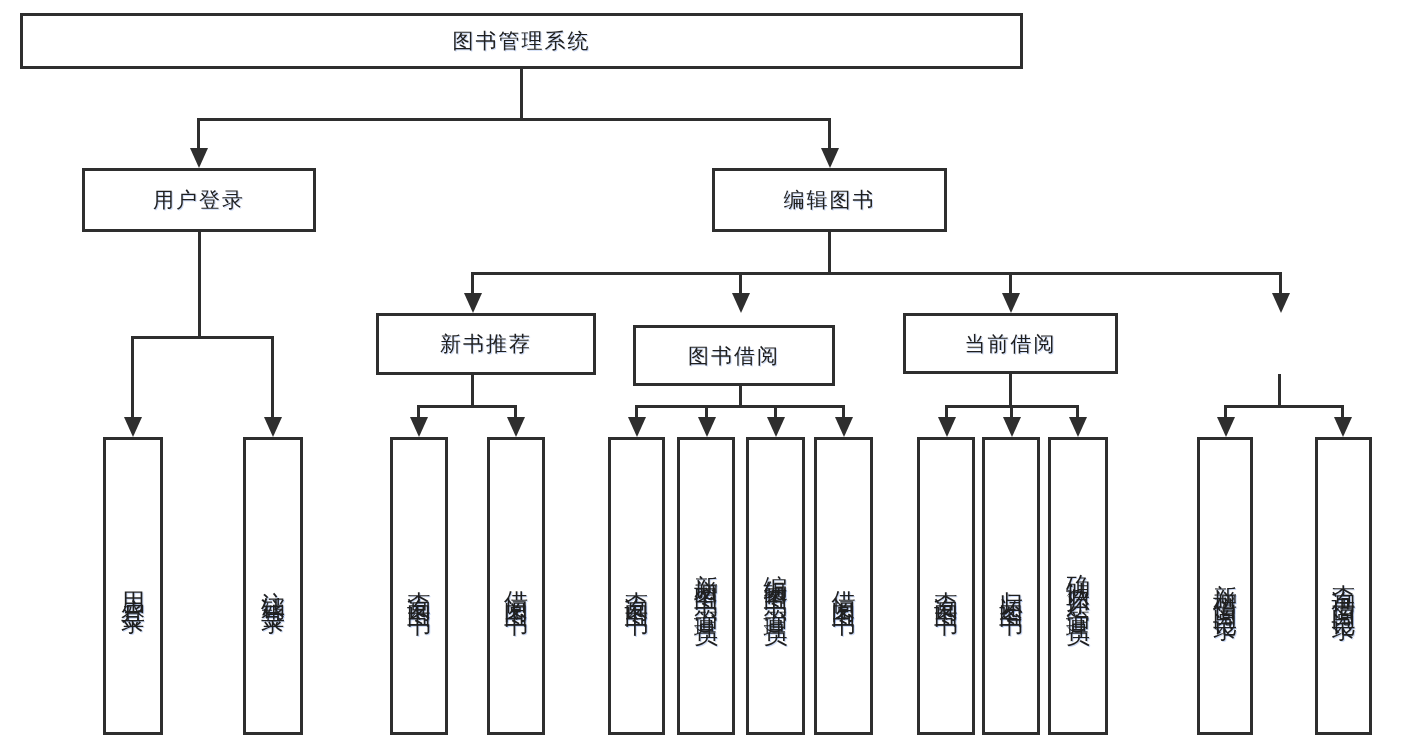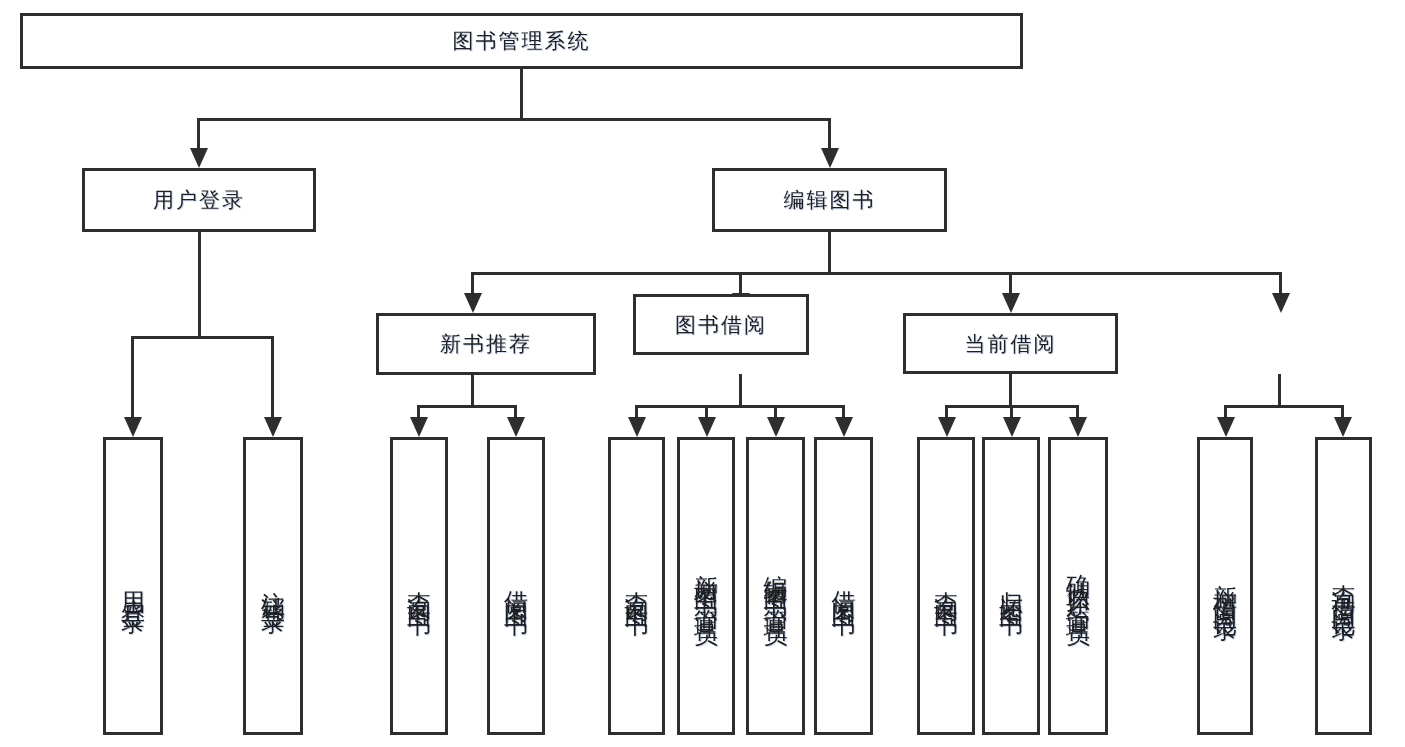--- a/index.html
+++ b/index.html
@@ -106,21 +106,21 @@
   <div class="node" style="left:82px;top:168px;width:234px;height:64px">
     <span class="lbl">用户登录</span>
   </div>
   <div class="node" style="left:712px;top:168px;width:235px;height:64px">
     <span class="lbl">编辑图书</span>
   </div>
 
   <div class="node" style="left:376px;top:313px;width:220px;height:62px">
     <span class="lbl">新书推荐</span>
   </div>
-  <div class="node" style="left:633px;top:294px;width:176px;height:61px">
+  <div class="node" style="left:633px;top:325px;width:202px;height:61px">
     <span class="lbl">图书借阅</span>
   </div>
   <div class="node" style="left:903px;top:313px;width:215px;height:61px">
     <span class="lbl">当前借阅</span>
   </div>
 
   <div class="vnode" style="left:103px;width:60px">
     <span class="vlbl">用户登录</span>
   </div>
   <div class="vnode" style="left:243px;width:60px">

